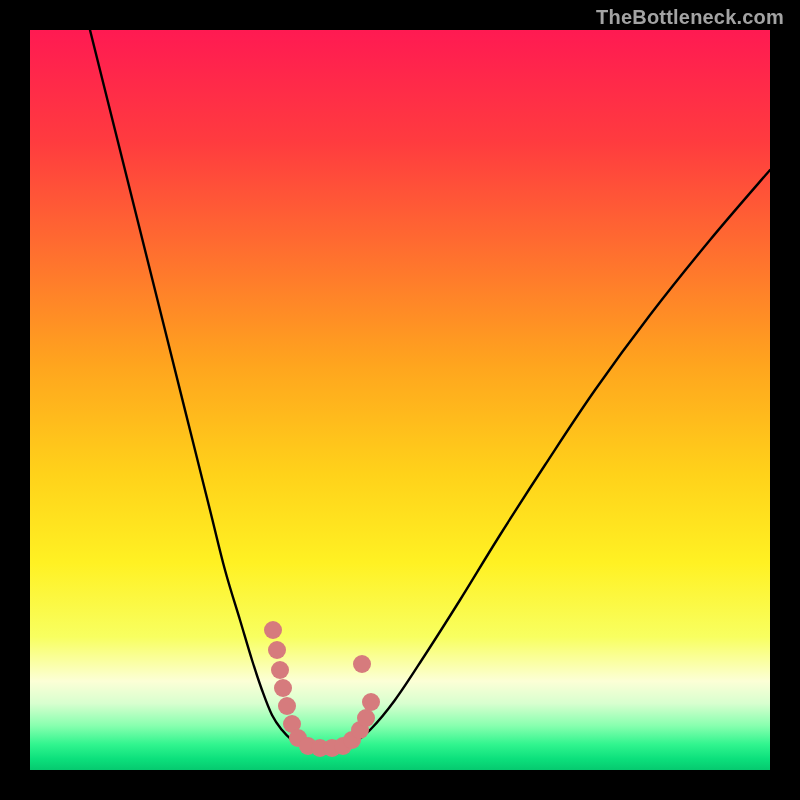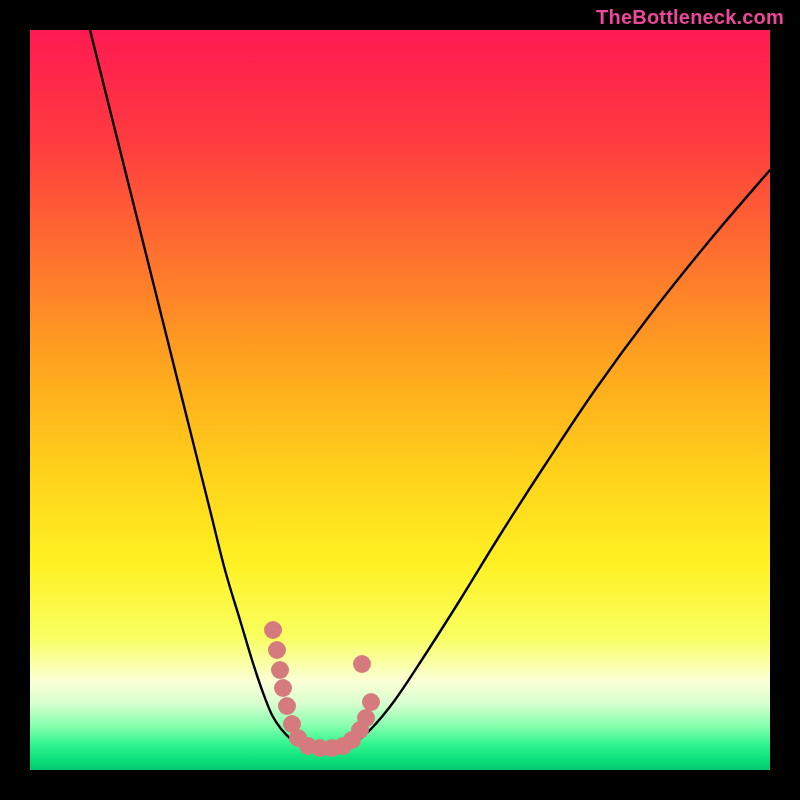--- a/index.html
+++ b/index.html
@@ -30,21 +30,21 @@
     position: absolute;
     inset: 0;
   }
   .watermark {
     position: absolute;
     top: 6px;
     right: 16px;
     font-family: Arial, Helvetica, sans-serif;
     font-size: 20px;
     font-weight: 600;
-    color: #ec4899;
+    color: #a3a3a3;
     letter-spacing: 0.2px;
     user-select: none;
   }
   svg.curves {
     position: absolute;
     inset: 0;
   }
 </style>
 </head>
 <body>

